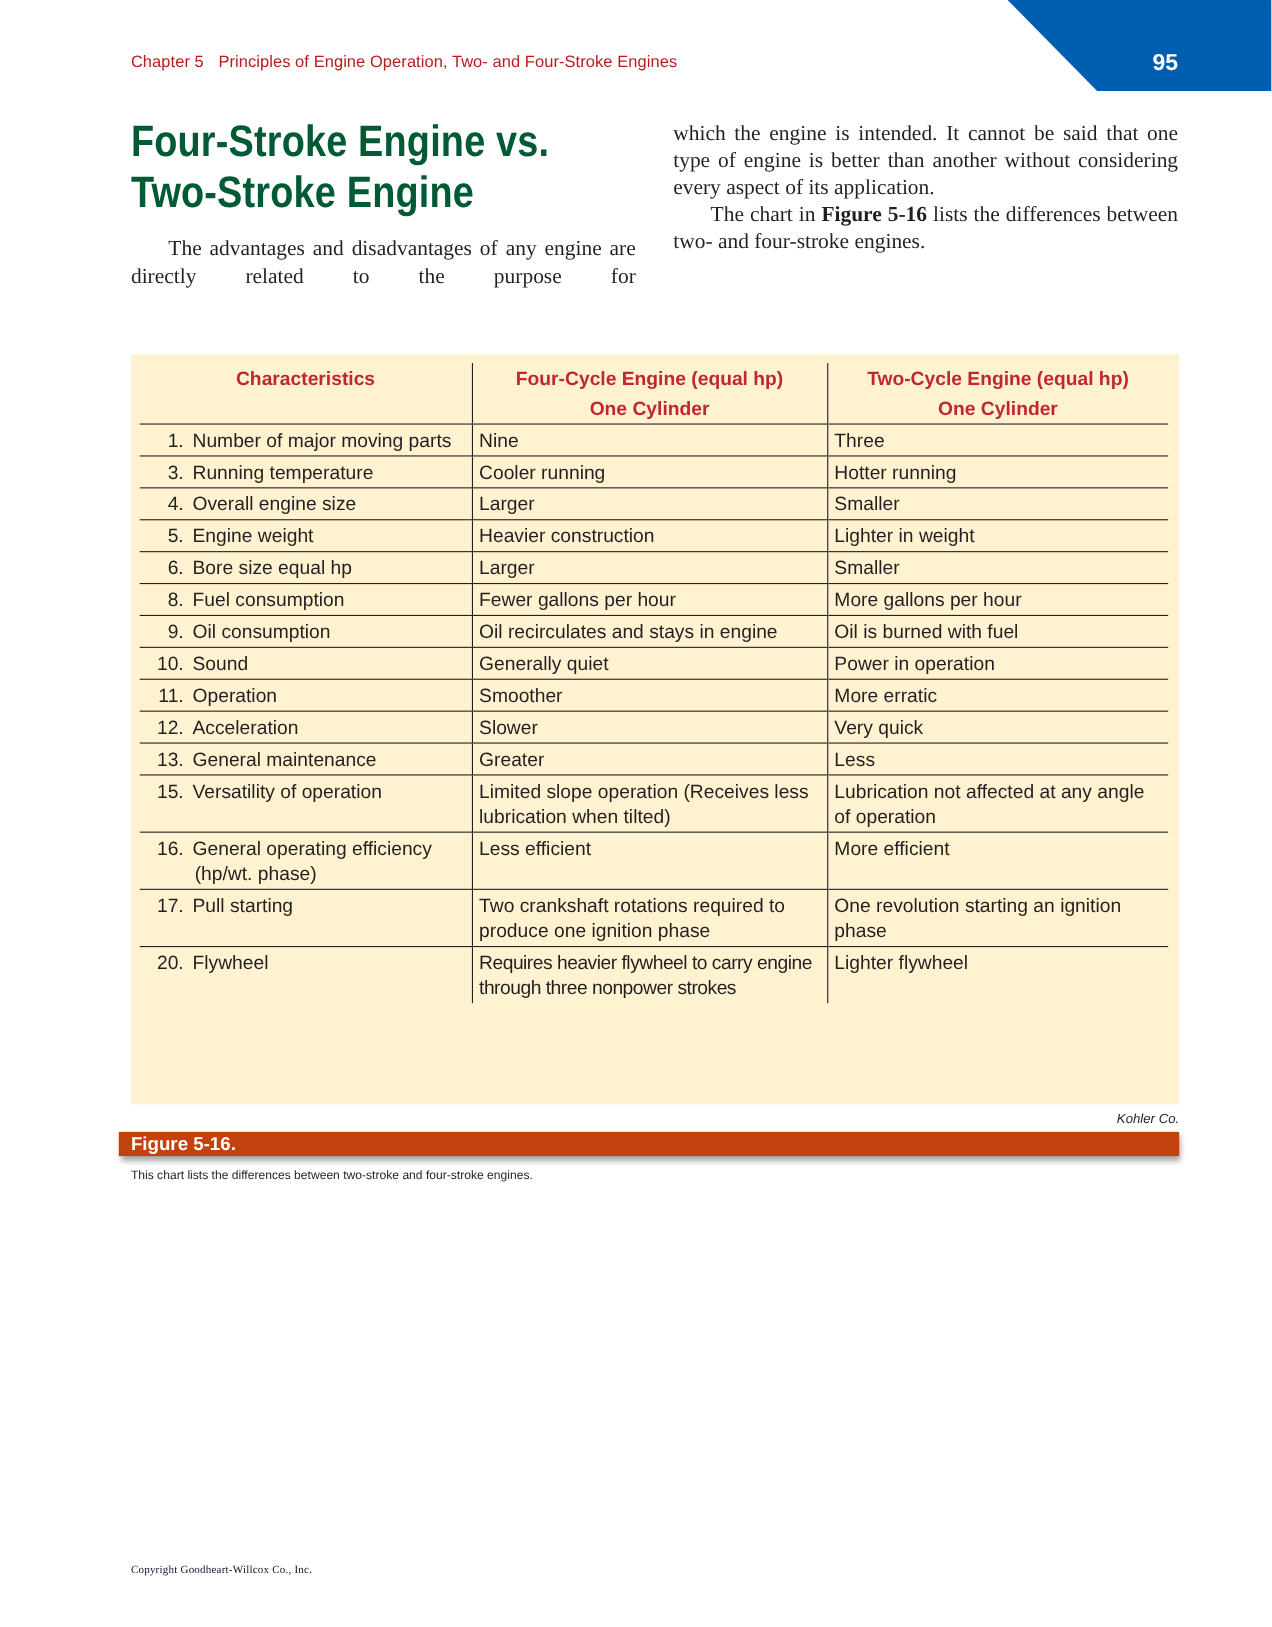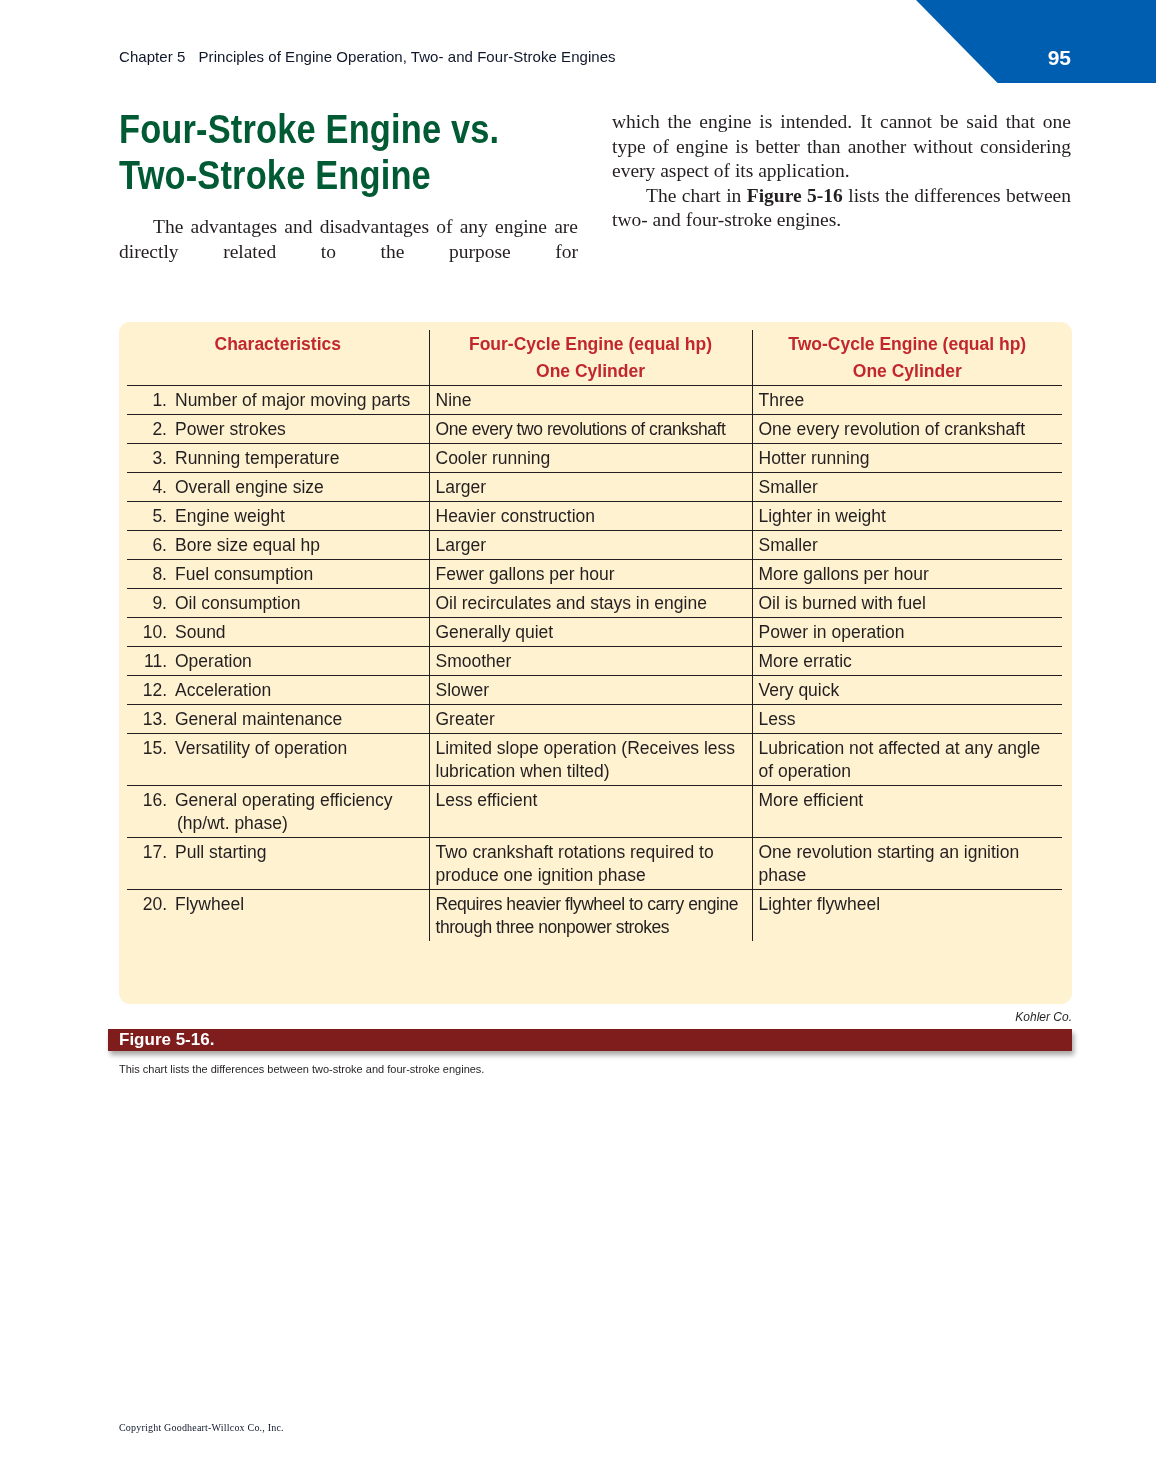--- a/index.html
+++ b/index.html
@@ -11,21 +11,21 @@
     background: #005eb0;
     clip-path: polygon(0 0, 100% 0, 100% 100%, 34% 100%);
     filter: drop-shadow(2px 3px 3px rgba(0,0,0,0.35));
   }
   .page-number {
     position: absolute; top: 46px; right: 85px;
     font-family: "Liberation Sans", sans-serif; font-weight: bold; font-size: 21px; color: #ffffff;
   }
   .running-head {
     position: absolute; top: 48px; left: 119px;
-    font-size: 15px; color: #0f172a; letter-spacing: 0.05px;
+    font-size: 15px; color: #b91c1c; letter-spacing: 0.05px;
   }
   .running-head .chap { margin-right: 9px; }
 
   .col-left { position: absolute; top: 106px; left: 119px; width: 459px; }
   .col-right { position: absolute; top: 110px; left: 612px; width: 459px; }
 
   .heading {
     font-family: "Liberation Sans", sans-serif; font-weight: bold;
     font-size: 40px; line-height: 46px; color: #005a33;
     transform: scaleX(0.86); transform-origin: left top; width: 540px;
@@ -35,21 +35,20 @@
     font-family: "Liberation Serif", serif; font-size: 19.5px; line-height: 24.5px;
     color: #231f20; text-align: justify;
   }
   .indent { text-indent: 34px; }
   .col-left .body-text { margin-top: 17px; text-align-last: justify; }
   .bold { font-weight: bold; }
 
   .table-panel {
     position: absolute; top: 322px; left: 119px; width: 953px; height: 682px;
     background: #fff2d1;
-    border-radius: 11px;
   }
   table.chart {
     position: absolute; top: 8px; left: 8px; width: 935px;
     border-collapse: collapse; font-family: "Liberation Sans", sans-serif;
     font-size: 17.5px; color: #231f20;
   }
   table.chart th {
     color: #c1272d; font-weight: bold; font-size: 17.5px; line-height: 27px;
     padding: 1px 6px 0 6px; text-align: center; vertical-align: top;
     border-bottom: 1.2px solid #231f20;
@@ -66,21 +65,21 @@
   .num { display: inline-block; width: 48px; text-align: right; padding-right: 8px; }
   .sub { display: block; padding-left: 50px; }
   .narrow { letter-spacing: -0.45px; }
 
   .credit {
     position: absolute; top: 1010px; right: 84px;
     font-size: 12px; font-style: italic; color: #231f20;
   }
   .figure-bar {
     position: absolute; top: 1029px; left: 108px; width: 964px; height: 22px;
-    background: #7f1d1d; box-shadow: 2px 4px 5px rgba(0,0,0,0.35);
+    background: #c2410c; box-shadow: 2px 4px 5px rgba(0,0,0,0.35);
   }
   .figure-label {
     position: absolute; top: 1; left: 11px; line-height: 22px;
     font-weight: bold; font-size: 17px; color: #ffffff;
   }
   .figure-caption {
     position: absolute; top: 1063px; left: 119px; font-size: 11px; color: #231f20;
   }
   .copyright {
     position: absolute; top: 1422px; left: 119px;
@@ -120,25 +119,20 @@
         <th class="c3"><span>Two-Cycle Engine (equal hp)</span><br><span>One Cylinder</span></th>
       </tr>
     </thead>
     <tbody id="rows">
         <tr>
           <td class="c1"><span class="num">1.</span><span>Number of major moving parts</span></td>
           <td class="c2">Nine</td>
           <td class="c3">Three</td>
         </tr>
         <tr>
-          <td class="c1"><span class="num">2.</span><span>Power strokes</span></td>
-          <td class="c2 narrow">One every two revolutions of crankshaft</td>
-          <td class="c3">One every revolution of crankshaft</td>
-        </tr>
-        <tr>
           <td class="c1"><span class="num">3.</span><span>Running temperature</span></td>
           <td class="c2">Cooler running</td>
           <td class="c3">Hotter running</td>
         </tr>
         <tr>
           <td class="c1"><span class="num">4.</span><span>Overall engine size</span></td>
           <td class="c2">Larger</td>
           <td class="c3">Smaller</td>
         </tr>
         <tr>

